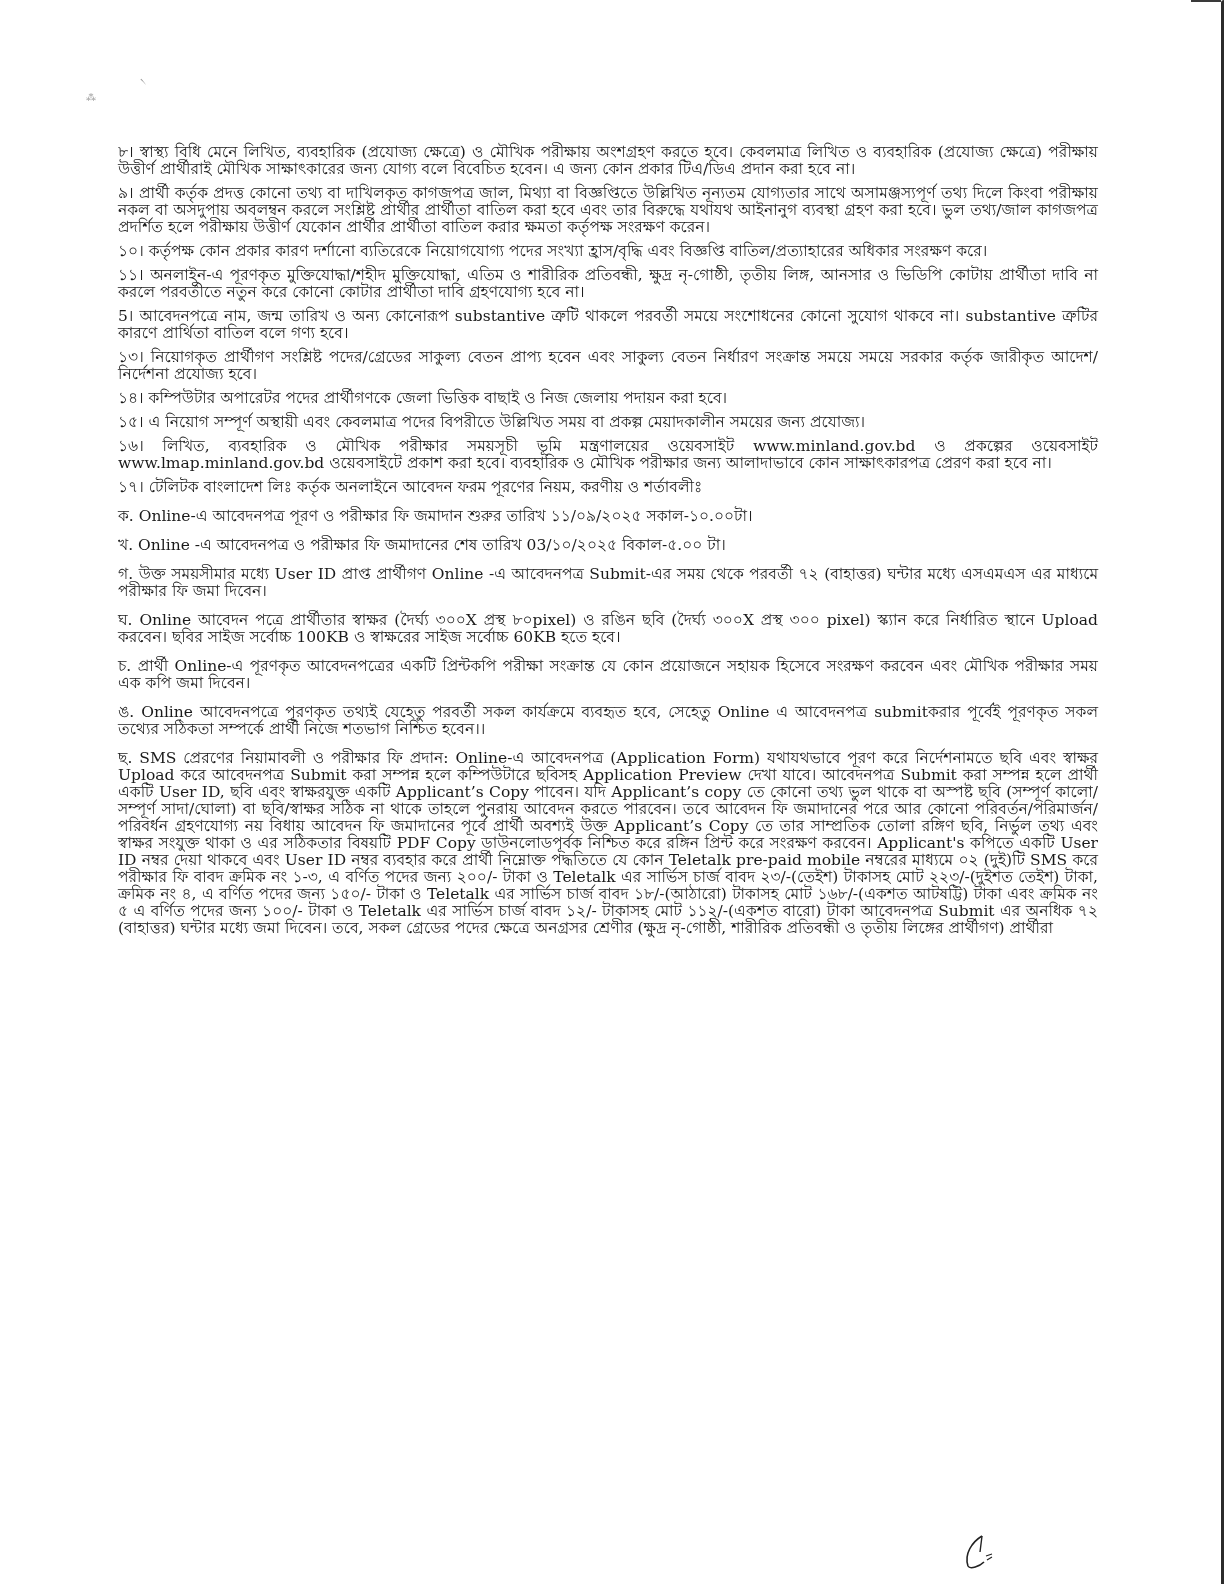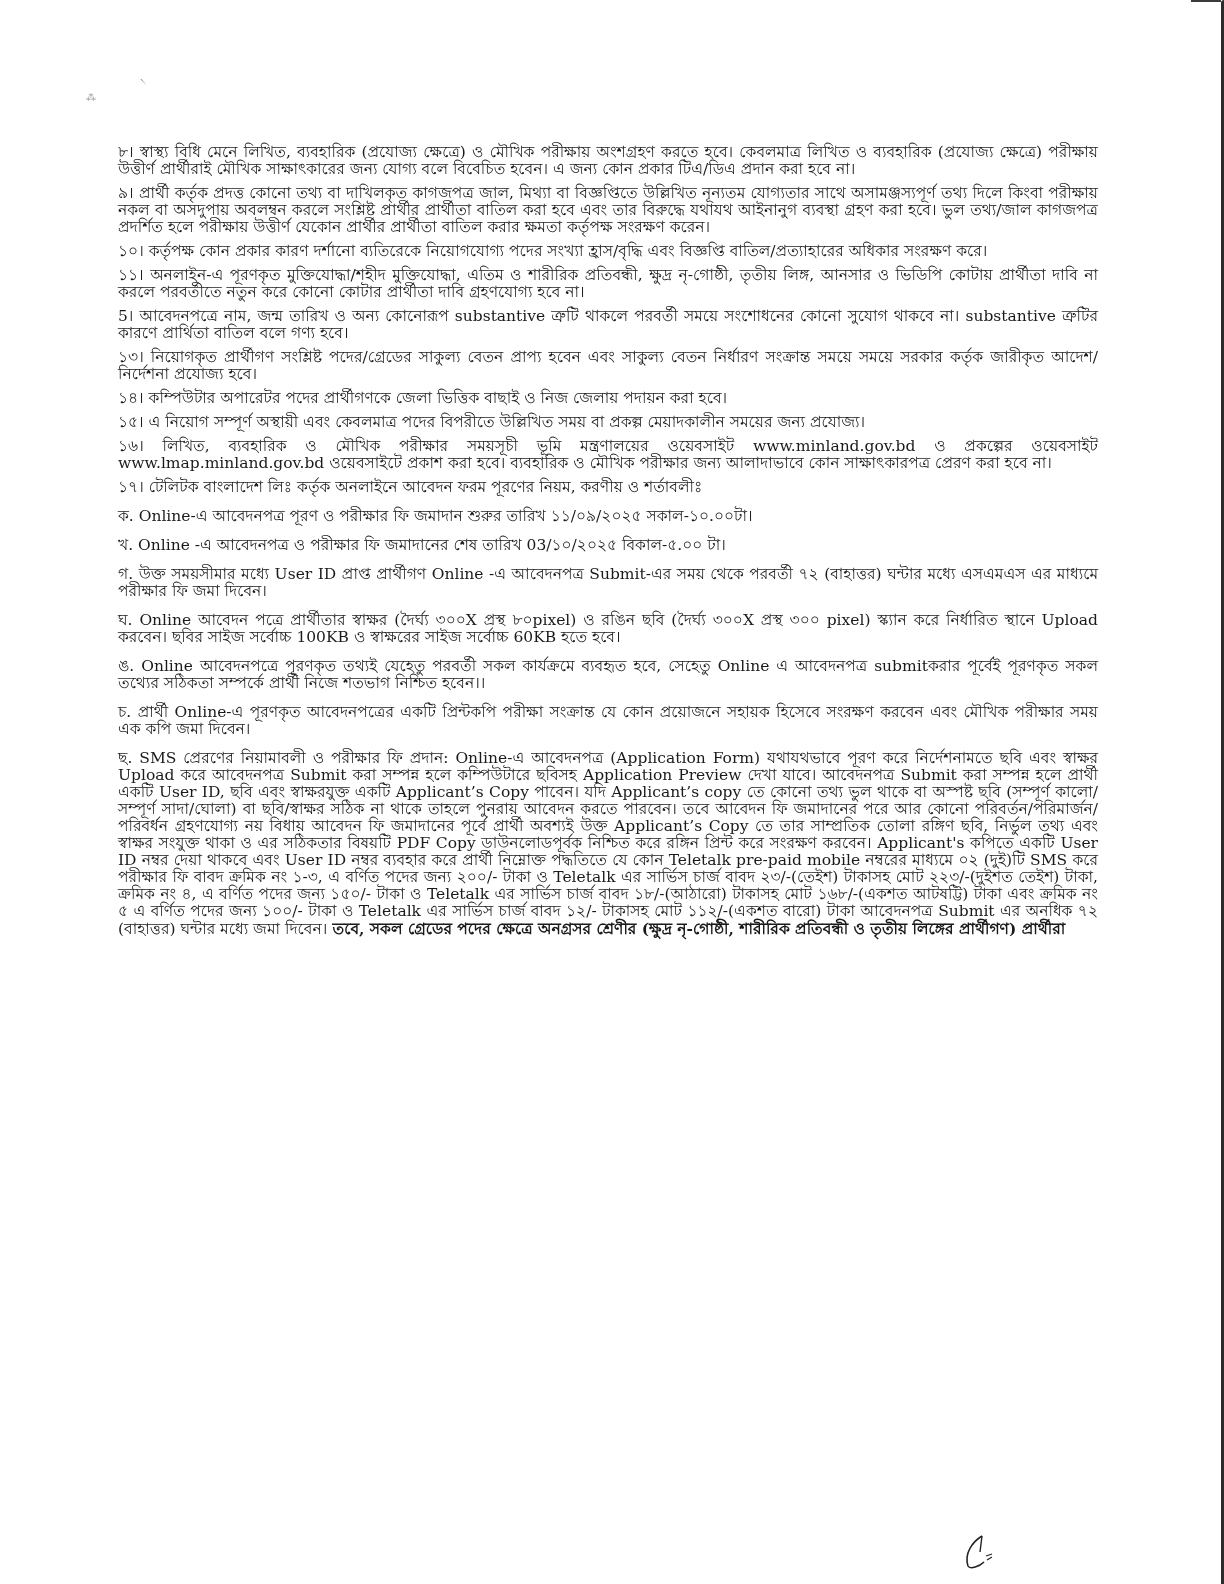--- a/index.html
+++ b/index.html
@@ -16,21 +16,21 @@
     position: absolute; right: 3px; top: 0; width: 30px; height: 2px;
     background: #3a3a3a;
   }
   .scan-speck { position: absolute; color: #9a9a9a; font-size: 10px; }
   .content {
     position: absolute; left: 118px; top: 144px; width: 980px;
     font-size: 15.5px; line-height: 17px; text-align: justify;
   }
   .para { margin: 0 0 7px 0; }
   .para.bold-head { font-weight: normal; }
-  .bold { font-weight: bold; }
+  .bold { font-weight: normal; }
   .sub { margin: 12px 0 7px 0; }
   .signature {
     position: absolute; left: 960px; top: 1532px; width: 40px; height: 40px;
   }
 </style>
 </head>
 <body>
 
 <div class="page-edge"></div>
 <div class="page-edge-top"></div>
@@ -60,23 +60,23 @@
   <p class="para bold-head"><span>১৭।</span> <span>টেলিটক বাংলাদেশ লিঃ কর্তৃক অনলাইনে আবেদন ফরম পূরণের নিয়ম, করণীয় ও শর্তাবলীঃ</span></p>
 
   <p class="sub"><span>ক.</span> <span>Online-এ আবেদনপত্র পূরণ ও পরীক্ষার ফি জমাদান শুরুর তারিখ ১১/০৯/২০২৫ সকাল-১০.০০টা।</span></p>
 
   <p class="sub"><span>খ.</span> <span>Online -এ আবেদনপত্র ও পরীক্ষার ফি জমাদানের শেষ তারিখ 03/১০/২০২৫ বিকাল-৫.০০ টা।</span></p>
 
   <p class="sub"><span>গ.</span> <span>উক্ত সময়সীমার মধ্যে User ID প্রাপ্ত প্রার্থীগণ Online -এ আবেদনপত্র Submit-এর সময় থেকে পরবর্তী ৭২ (বাহাত্তর) ঘন্টার মধ্যে এসএমএস এর মাধ্যমে পরীক্ষার ফি জমা দিবেন।</span></p>
 
   <p class="sub"><span>ঘ.</span> <span>Online আবেদন পত্রে প্রার্থীতার স্বাক্ষর (দৈর্ঘ্য ৩০০X প্রস্থ ৮০pixel) ও রঙিন ছবি (দৈর্ঘ্য ৩০০X প্রস্থ ৩০০ pixel) স্ক্যান করে নির্ধারিত স্থানে Upload করবেন। ছবির সাইজ সর্বোচ্চ 100KB ও স্বাক্ষরের সাইজ সর্বোচ্চ 60KB হতে হবে।</span></p>
 
+  <p class="sub"><span>চ.</span> <span>প্রার্থী Online-এ পূরণকৃত আবেদনপত্রের একটি প্রিন্টকপি পরীক্ষা সংক্রান্ত যে কোন প্রয়োজনে সহায়ক হিসেবে সংরক্ষণ করবেন এবং মৌখিক পরীক্ষার সময় এক কপি জমা দিবেন।</span></p>
+
   <p class="sub"><span>ঙ.</span> <span>Online আবেদনপত্রে পূরণকৃত তথ্যই যেহেতু পরবর্তী সকল কার্যক্রমে ব্যবহৃত হবে, সেহেতু Online এ আবেদনপত্র submitকরার পূর্বেই পূরণকৃত সকল তথ্যের সঠিকতা সম্পর্কে প্রার্থী নিজে শতভাগ নিশ্চিত হবেন।।</span></p>
-
-  <p class="sub"><span>চ.</span> <span>প্রার্থী Online-এ পূরণকৃত আবেদনপত্রের একটি প্রিন্টকপি পরীক্ষা সংক্রান্ত যে কোন প্রয়োজনে সহায়ক হিসেবে সংরক্ষণ করবেন এবং মৌখিক পরীক্ষার সময় এক কপি জমা দিবেন।</span></p>
 
   <p class="sub"><span>ছ.</span> <span>SMS প্রেরণের নিয়ামাবলী ও পরীক্ষার ফি প্রদান: Online-এ আবেদনপত্র (Application Form) যথাযথভাবে পূরণ করে নির্দেশনামতে ছবি এবং স্বাক্ষর Upload করে আবেদনপত্র Submit করা সম্পন্ন হলে কম্পিউটারে ছবিসহ Application Preview দেখা যাবে। আবেদনপত্র Submit করা সম্পন্ন হলে প্রার্থী একটি User ID, ছবি এবং স্বাক্ষরযুক্ত একটি Applicant’s Copy পাবেন। যদি Applicant’s copy তে কোনো তথ্য ভুল থাকে বা অস্পষ্ট ছবি (সম্পূর্ণ কালো/সম্পূর্ণ সাদা/ঘোলা) বা ছবি/স্বাক্ষর সঠিক না থাকে তাহলে পুনরায় আবেদন করতে পারবেন। তবে আবেদন ফি জমাদানের পরে আর কোনো পরিবর্তন/পরিমার্জন/পরিবর্ধন গ্রহণযোগ্য নয় বিধায় আবেদন ফি জমাদানের পূর্বে প্রার্থী অবশ্যই উক্ত Applicant’s Copy তে তার সাম্প্রতিক তোলা রঙ্গিণ ছবি, নির্ভুল তথ্য এবং স্বাক্ষর সংযুক্ত থাকা ও এর সঠিকতার বিষয়টি PDF Copy ডাউনলোডপূর্বক নিশ্চিত করে রঙ্গিন প্রিন্ট করে সংরক্ষণ করবেন। Applicant's কপিতে একটি User ID নম্বর দেয়া থাকবে এবং User ID নম্বর ব্যবহার করে প্রার্থী নিম্নোক্ত পদ্ধতিতে যে কোন Teletalk pre-paid mobile নম্বরের মাধ্যমে ০২ (দুই)টি SMS করে পরীক্ষার ফি বাবদ ক্রমিক নং ১-৩, এ বর্ণিত পদের জন্য ২০০/- টাকা ও Teletalk এর সার্ভিস চার্জ বাবদ ২৩/-(তেইশ) টাকাসহ মোট ২২৩/-(দুইশত তেইশ) টাকা, ক্রমিক নং ৪, এ বর্ণিত পদের জন্য ১৫০/- টাকা ও Teletalk এর সার্ভিস চার্জ বাবদ ১৮/-(আঠারো) টাকাসহ মোট ১৬৮/-(একশত আটষট্টি) টাকা এবং ক্রমিক নং ৫ এ বর্ণিত পদের জন্য ১০০/- টাকা ও Teletalk এর সার্ভিস চার্জ বাবদ ১২/- টাকাসহ মোট ১১২/-(একশত বারো) টাকা আবেদনপত্র Submit এর অনধিক ৭২ (বাহাত্তর) ঘন্টার মধ্যে জমা দিবেন।</span><span class="bold"> তবে, সকল গ্রেডের পদের ক্ষেত্রে অনগ্রসর শ্রেণীর (ক্ষুদ্র নৃ-গোষ্ঠী, শারীরিক প্রতিবন্ধী ও তৃতীয় লিঙ্গের প্রার্থীগণ) প্রার্থীরা</span></p>
 
 </div>
 
 <svg class="signature" viewBox="0 0 40 40">
   <path d="M22 4 C 12 10, 4 22, 8 34 C 10 38, 20 34, 24 30" fill="none" stroke="#222" stroke-width="1.6"></path>
   <path d="M22 4 L 20 20" fill="none" stroke="#222" stroke-width="1.4"></path>
   <path d="M26 24 l 6 -2 M27 28 l 5 -3" fill="none" stroke="#222" stroke-width="1.2"></path>
 </svg>

